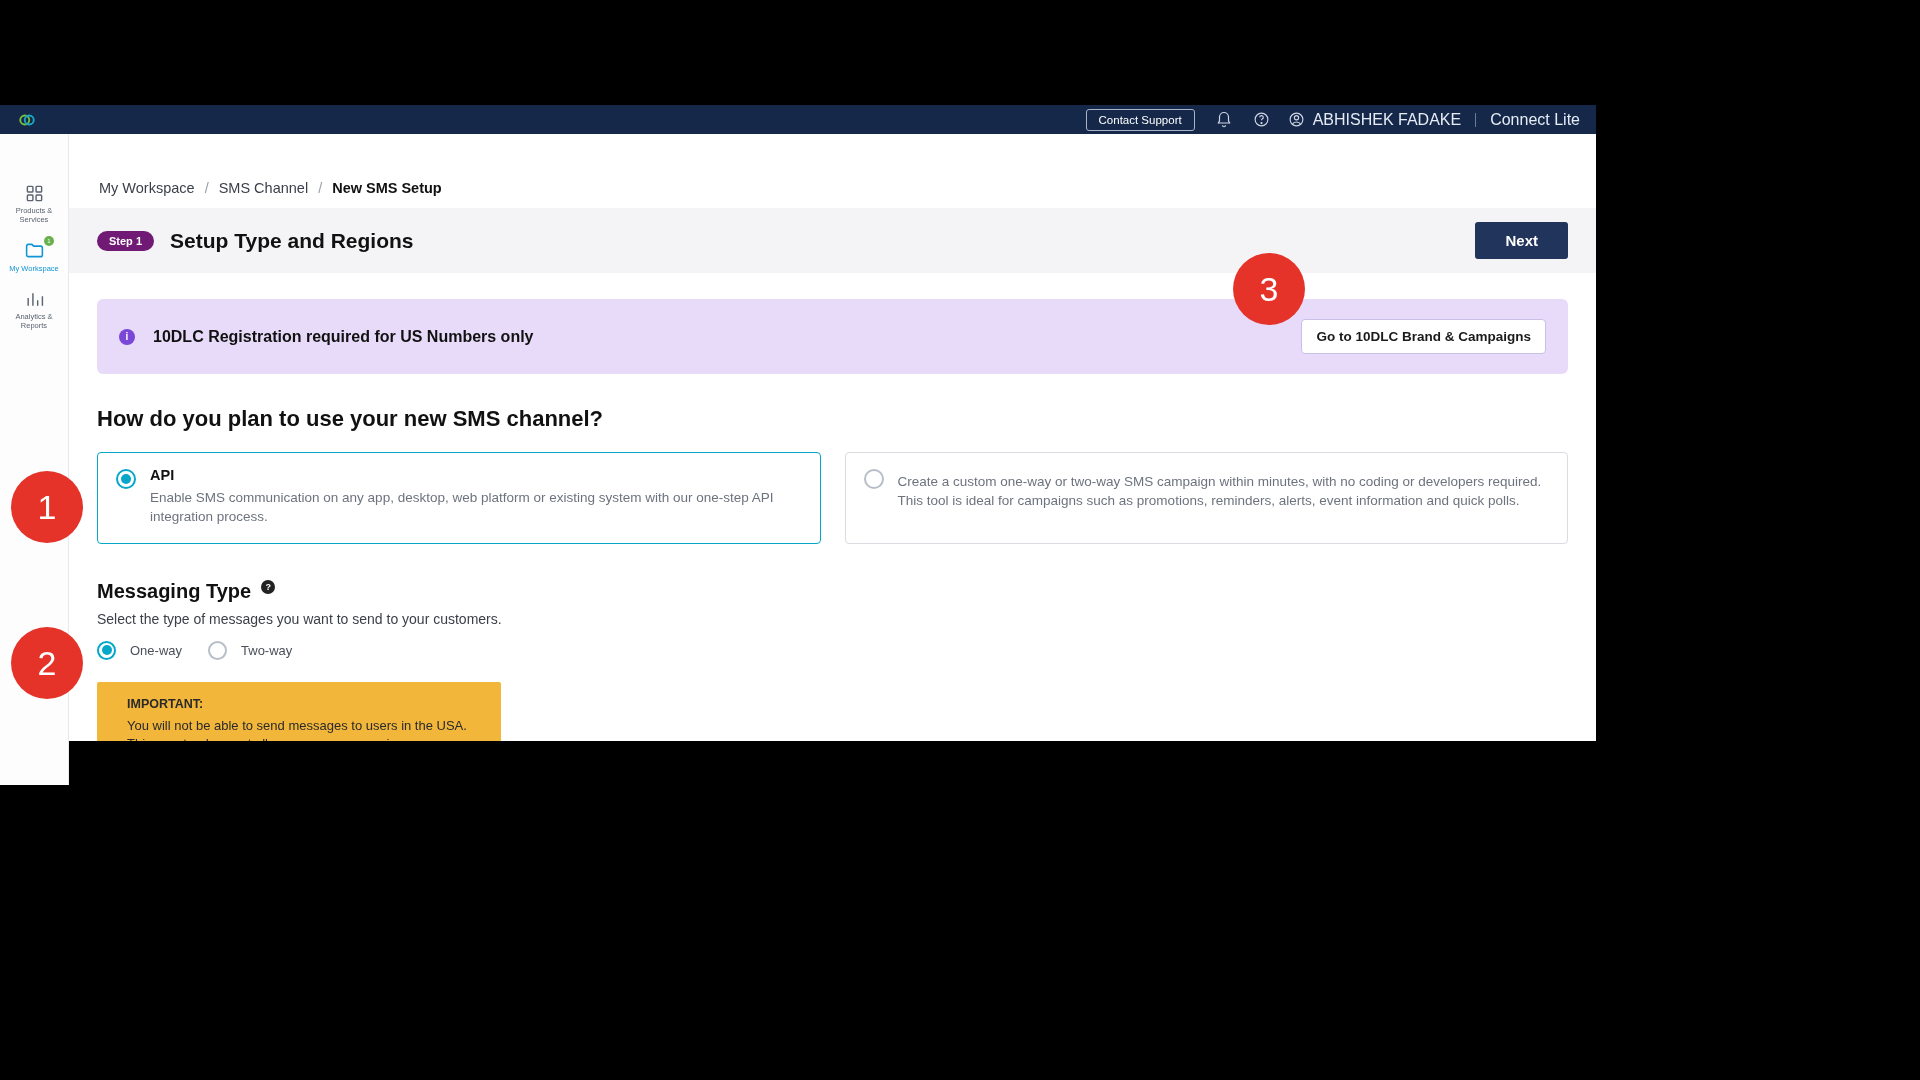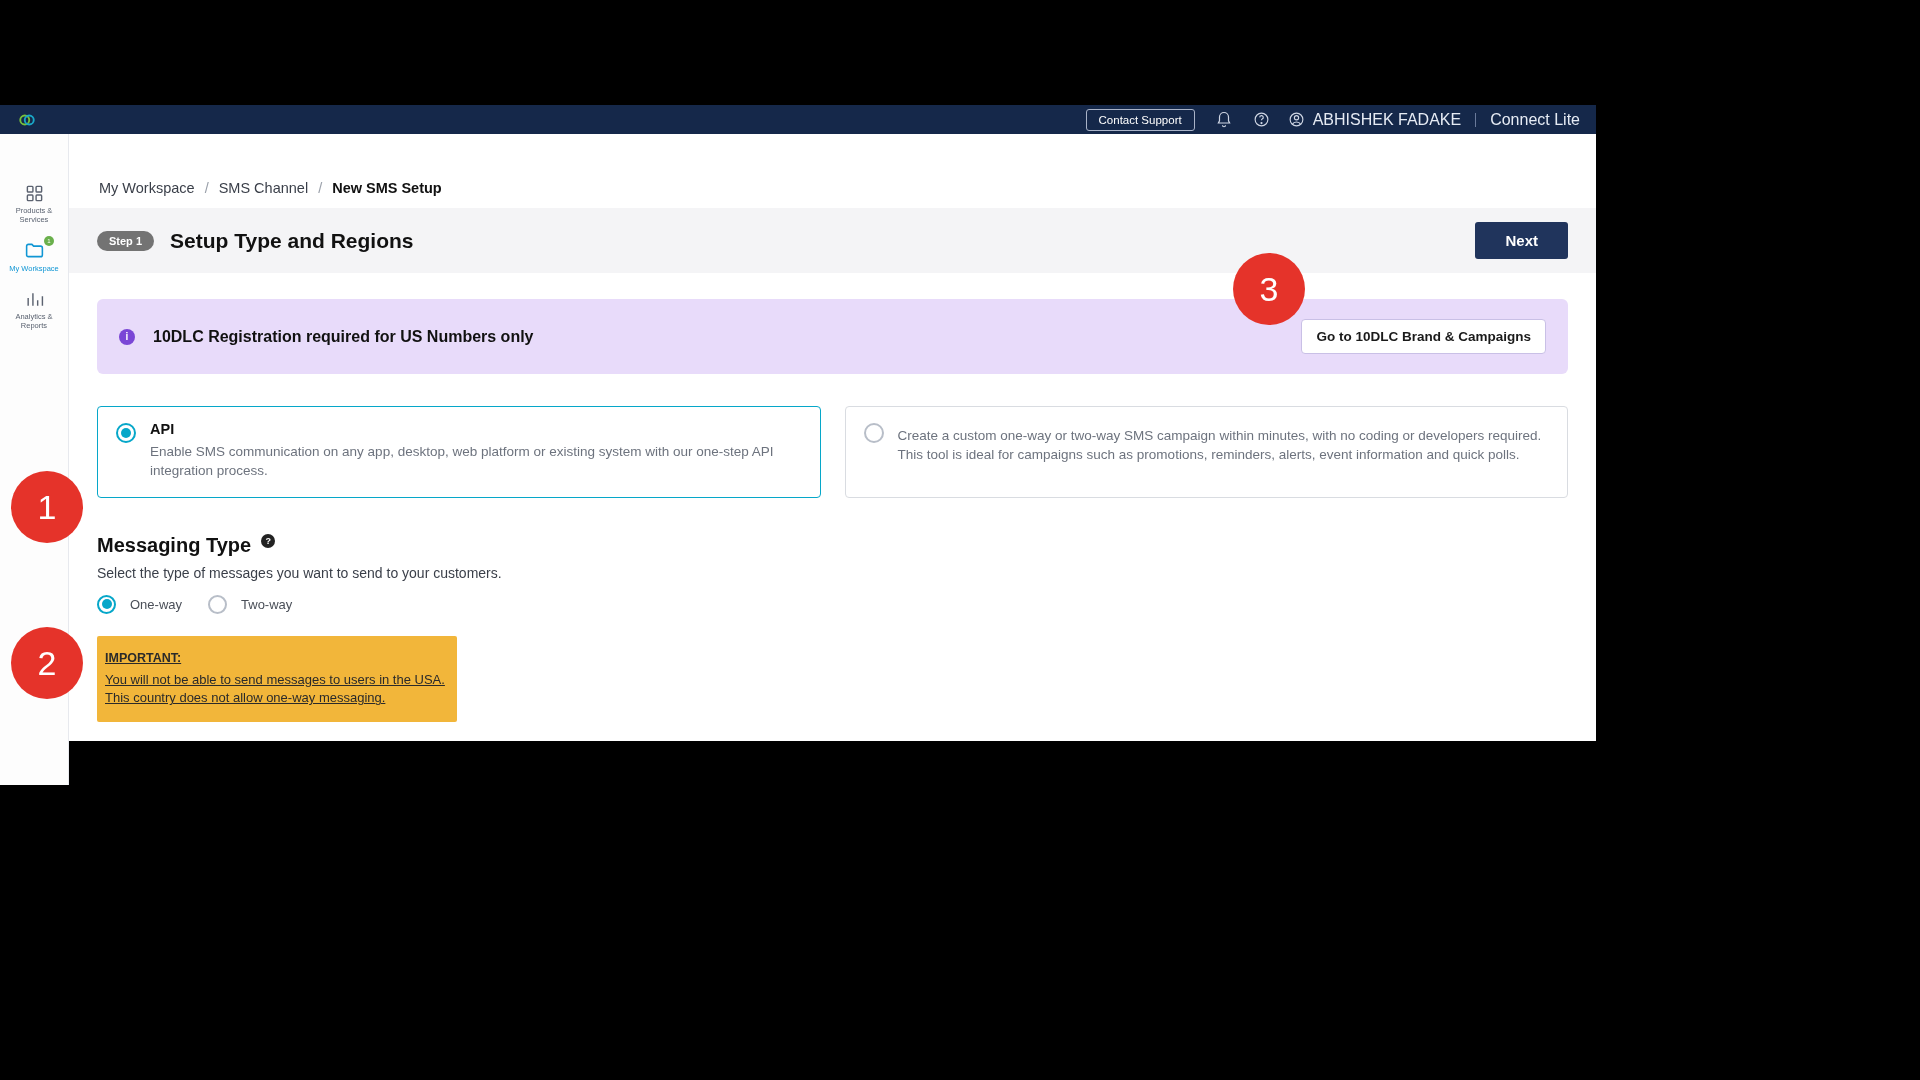--- a/index.html
+++ b/index.html
@@ -69,21 +69,21 @@
   .crumbs .cur{color:#111;font-weight:700;}
   .crumbs .sep{color:#9aa0aa;}
 
   .step-header{
     background:var(--panel);
     display:flex;align-items:center;
     padding:14px 28px;
     position:relative;
   }
   .step-pill{
-    background:#737373;color:#fff;font-size:11px;font-weight:700;border-radius:12px;padding:4px 12px;margin-right:16px;
+    background:#701a75;color:#fff;font-size:11px;font-weight:700;border-radius:12px;padding:4px 12px;margin-right:16px;
   }
   .step-title{font-size:21px;font-weight:800;color:#111;}
   .next-btn{
     margin-left:auto;background:#20345c;color:#fff;border:none;padding:10px 30px;border-radius:3px;font-size:15px;font-weight:600;cursor:pointer;
   }
 
   .content{padding:26px 28px;}
 
   .alert-lilac{
     background:var(--lilac);
@@ -119,22 +119,22 @@
   .mtype-head .qmark{width:14px;height:14px;border-radius:50%;background:#222;color:#fff;font-size:9px;font-weight:700;display:flex;align-items:center;justify-content:center;margin-top:-8px;}
   .mtype-sub{font-size:14px;color:#3a3f49;margin-bottom:14px;}
   .radio-row{display:flex;gap:26px;margin-bottom:22px;}
   .radio-opt{display:flex;align-items:center;gap:14px;font-size:13px;color:#4a4f58;cursor:pointer;}
   .radio-opt .r{width:15px;height:15px;border-radius:50%;border:2px solid #b8bec8;position:relative;}
   .radio-opt.selected .r{border-color:var(--accent-teal);}
   .radio-opt.selected .r::after{content:"";position:absolute;inset:2.5px;border-radius:50%;background:var(--accent-teal);}
 
   .important-box{
     background:var(--amber);border-radius:2px;
-    padding:14px 8px;width:344px;
-    font-size:13px;color:#2a2a2a;line-height:1.4;text-decoration:underline;
+    padding:14px 30px;width:344px;
+    font-size:13px;color:#2a2a2a;line-height:1.4;
   }
   .important-box .t{font-weight:800;font-size:12.5px;margin-bottom:4px;}
 
   
   .marker{
     position:absolute;width:72px;height:72px;border-radius:50%;background:var(--marker);
     color:#fff;font-size:34px;font-weight:400;display:flex;align-items:center;justify-content:center;
     z-index:30;pointer-events:none;
     font-family:Arial,sans-serif;
   }
@@ -227,20 +227,21 @@
 
       <div class="content">
         <div class="alert-lilac">
           <div class="info-dot">
               <span>i</span>
             </div>
           <span class="msg">10DLC Registration required for US Numbers only</span>
           <button class="go-btn">Go to 10DLC Brand &amp; Campaigns</button>
         </div>
 
+        <h2 class="q1">How do you plan to use your new SMS channel?</h2>
 
         <div class="choices">
           <div class="choice selected">
             <div class="radio"></div>
             <div>
               <div class="title">API</div>
               <div class="desc">Enable SMS communication on any app, desktop, web platform or existing system with our one-step API integration process.</div>
             </div>
           </div>
           <div class="choice">

